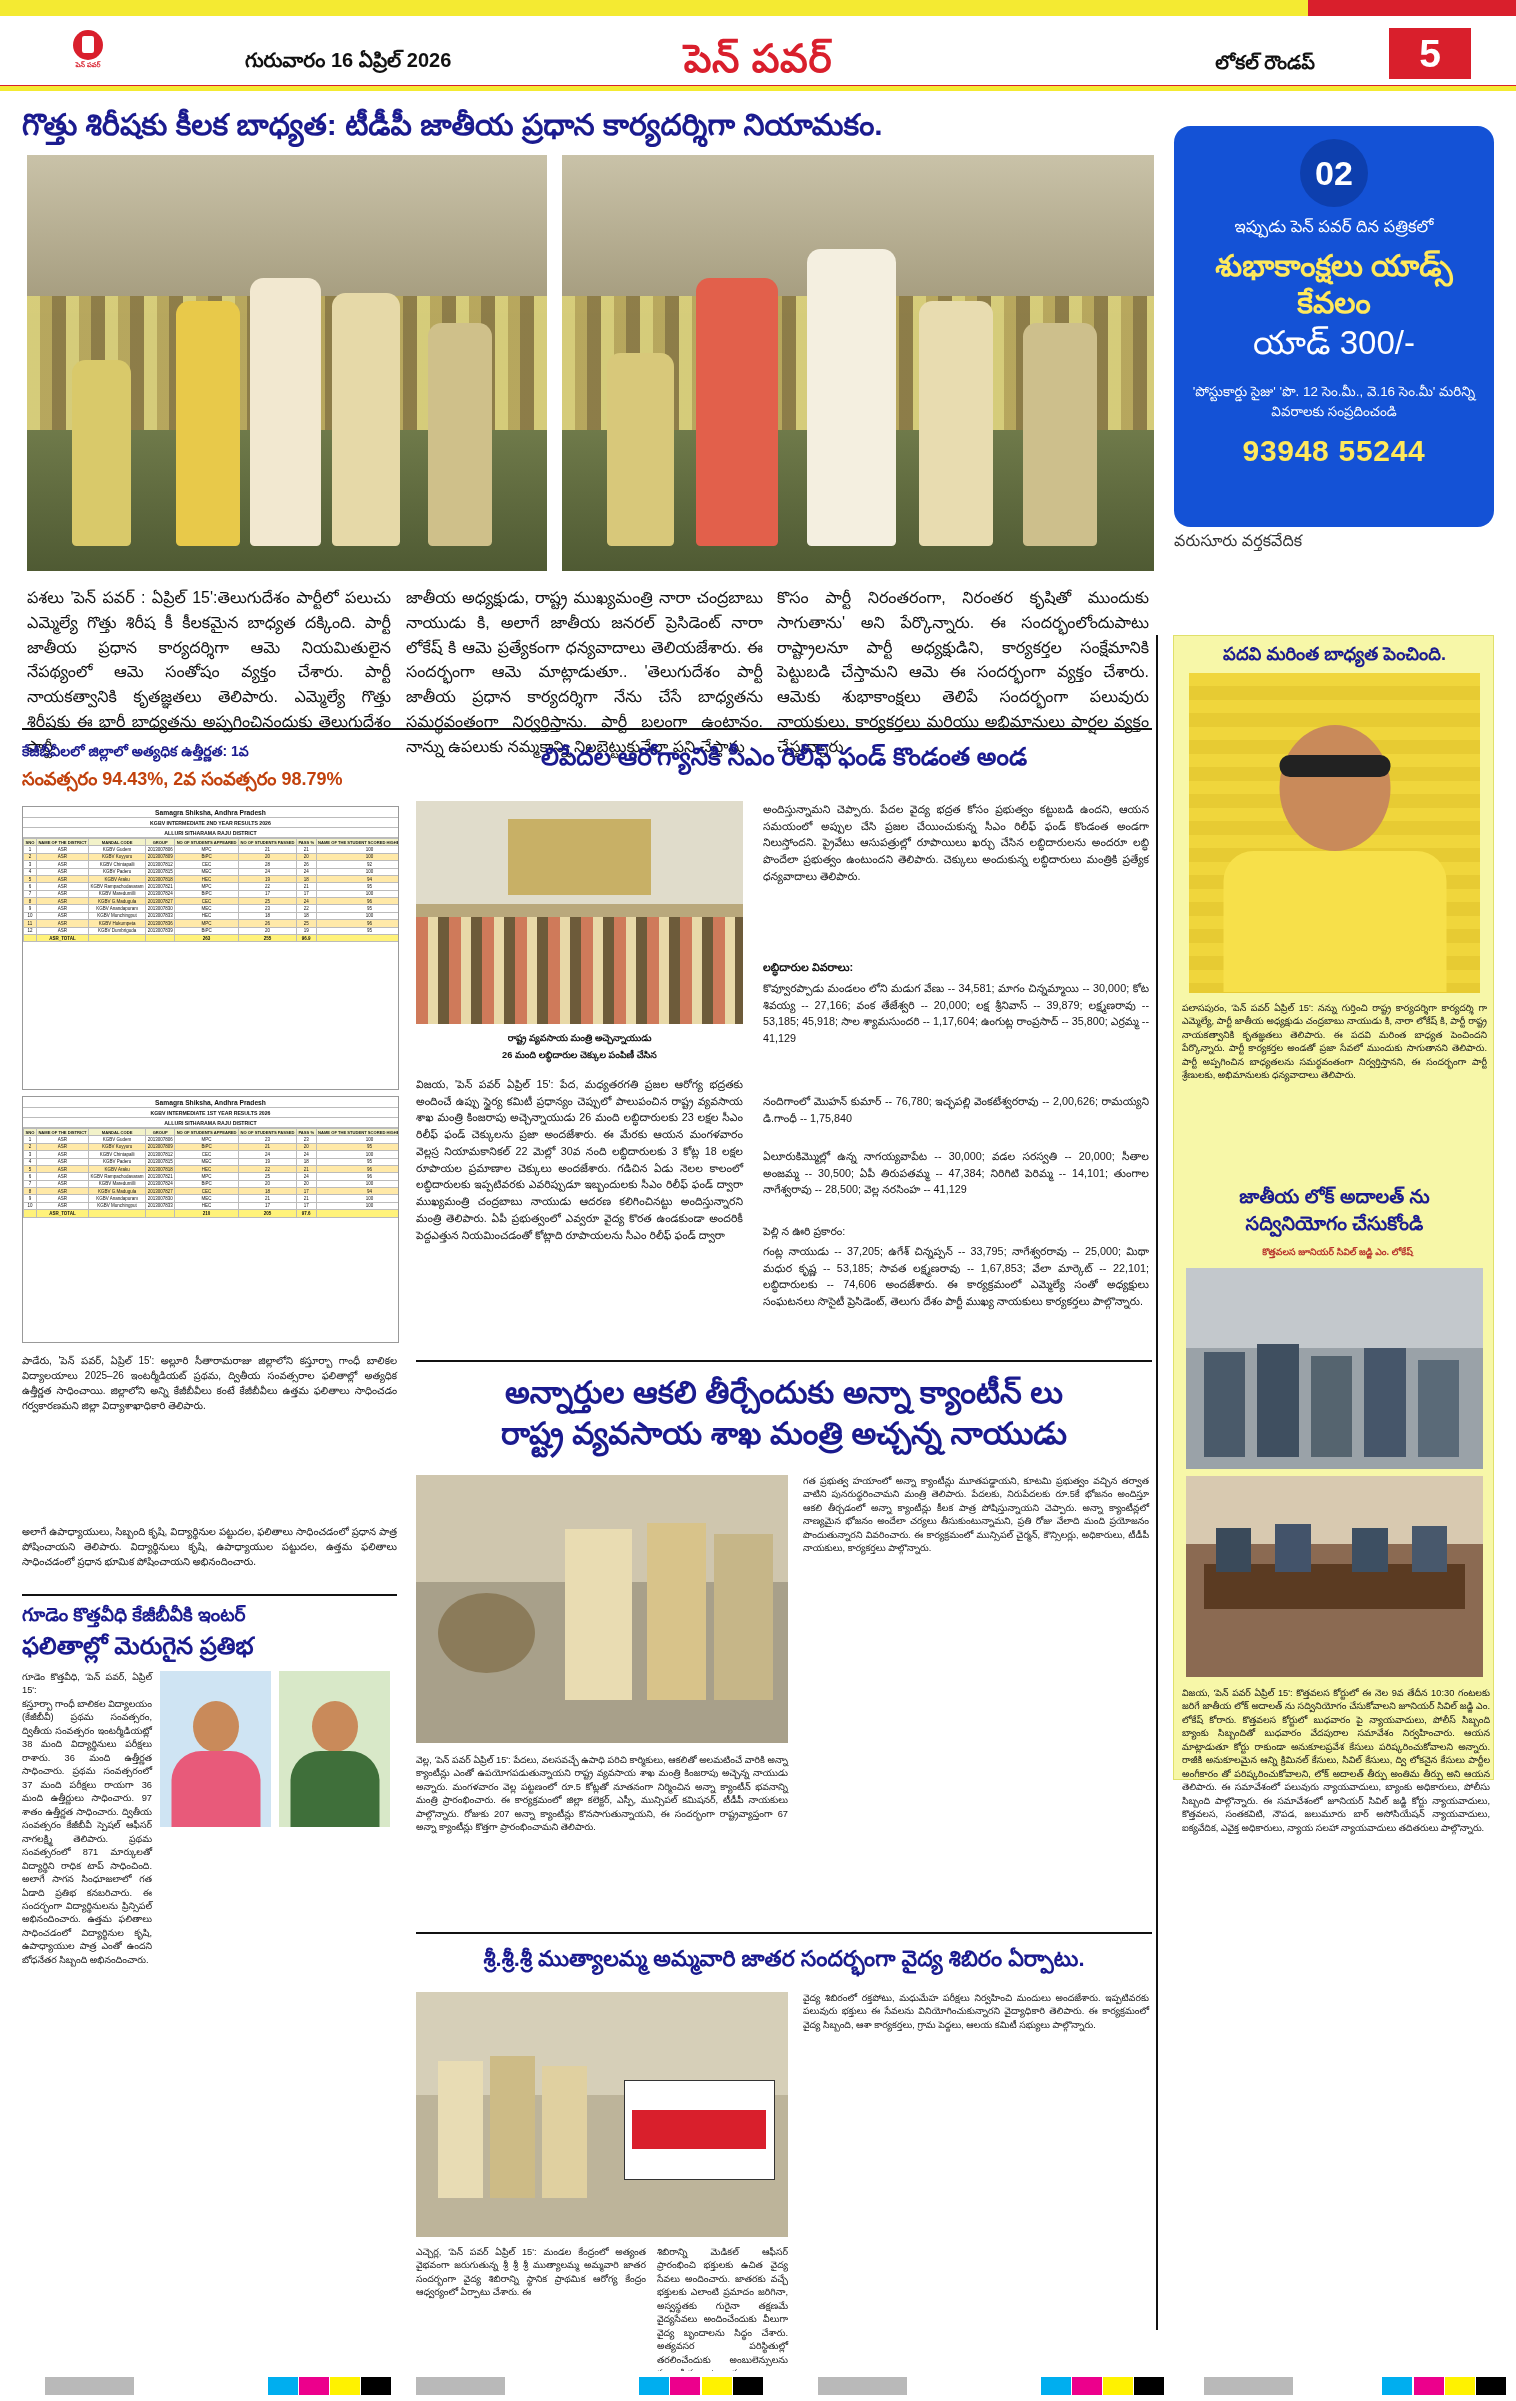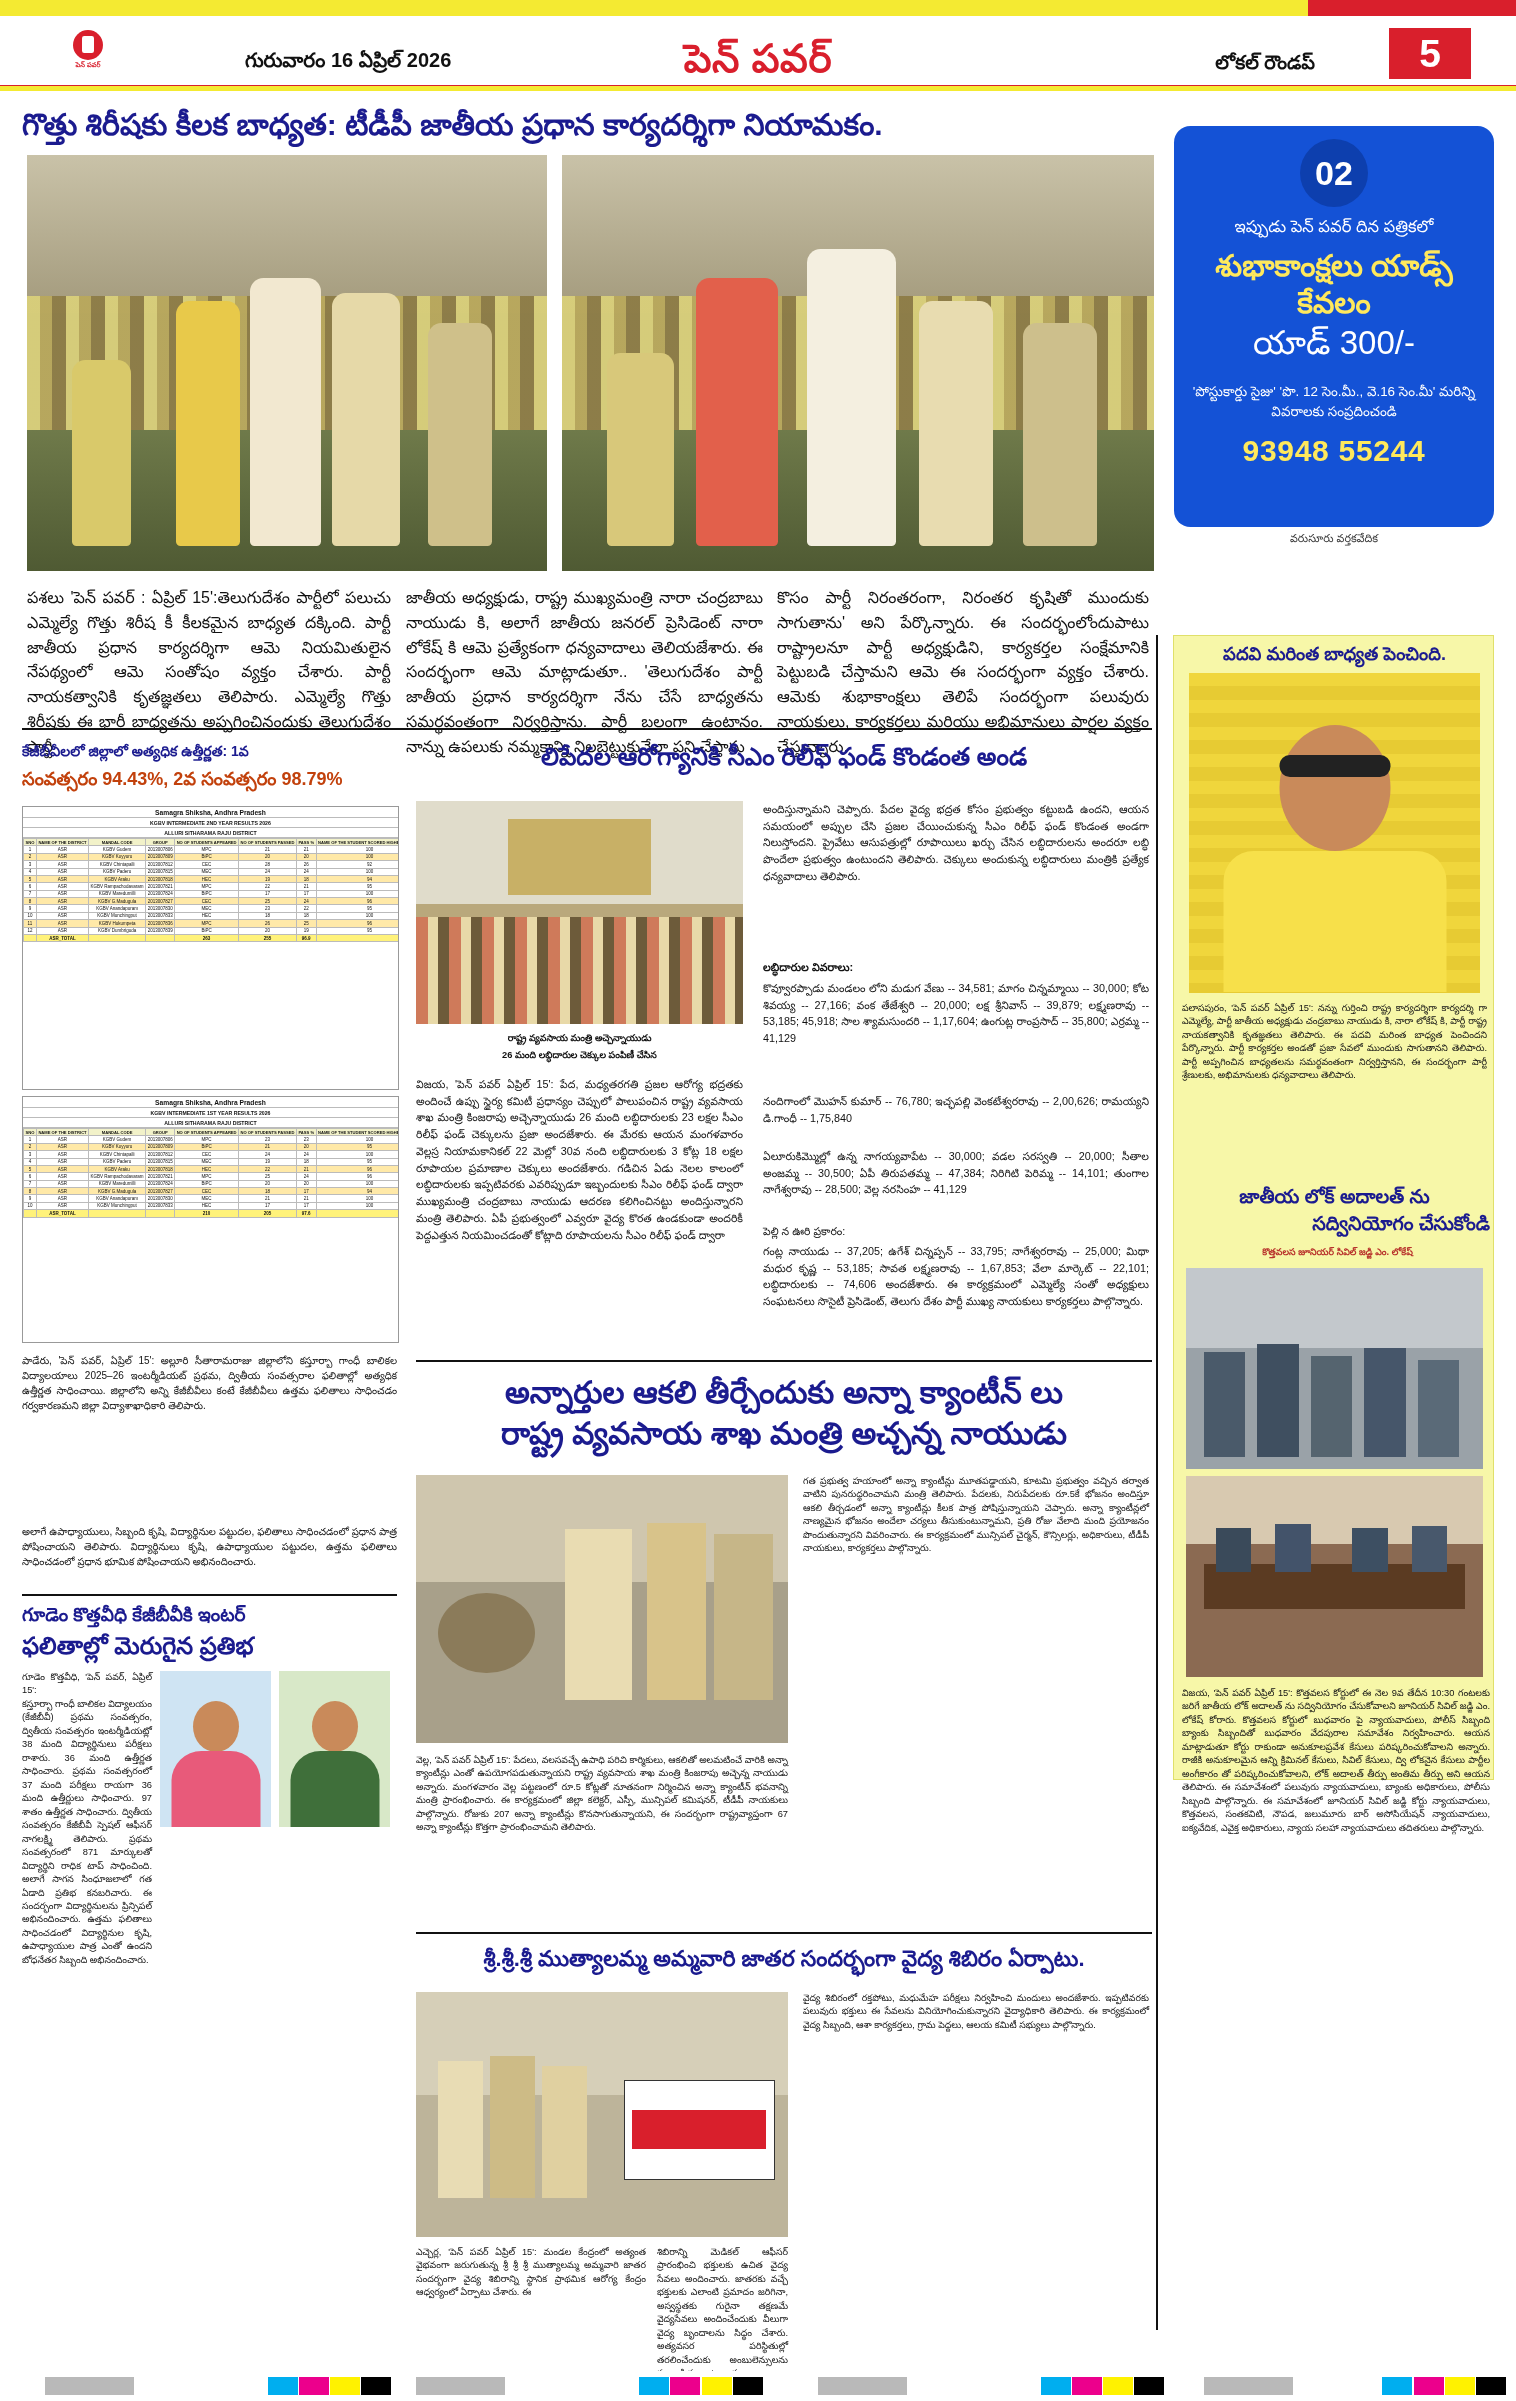--- a/index.html
+++ b/index.html
@@ -30,21 +30,21 @@
   .photo .crowd{position:absolute;left:0;bottom:30%;right:0;height:36%;background:repeating-linear-gradient(90deg,#d9cf7a 0 13.4px,#b9a85c 13.4px 25px,#8d7c46 25px 39px);opacity:.95;}
   .photo .fig{position:absolute;bottom:6%;border-radius:13.4px 13.4px 4.5px 4.5px;}
 
   .adbox{position:absolute;left:1174px;top:126px;width:320px;height:401px;background:#1452d6;border-radius:16.4px;color:#fff;text-align:center;box-sizing:border-box;padding:13.4px 10.4px;}
   .adbox .num{width:68px;height:68px;border-radius:50%;background:#0d3fae;color:#fff;font-size:34px;font-weight:bold;line-height:68px;margin:0 auto 4.5px;}
   .adbox .l1{font-size:16.4px;margin-top:7.4px;line-height:1.4;}
   .adbox .l2{font-size:30px;font-weight:bold;color:#ffe95c;margin-top:9px;line-height:1.25;}
   .adbox .l3{font-size:33px;font-weight:normal;color:#ffffff;margin-top:2px;}
   .adbox .l4{font-size:13.4px;margin-top:12px;line-height:1.5;}
   .adbox .phone{font-size:30px;font-weight:bold;color:#ffe95c;margin-top:12px;letter-spacing:0.7px;}
-  .ad-sub{position:absolute;left:1174px;top:532px;width:320px;text-align:center;font-size:11px;color:#333;}
+  .ad-sub{position:absolute;left:1174px;top:532px;width:320px;text-align:left;font-size:16px;color:#333;}
 
   .col-text{position:absolute;font-size:16px;line-height:1.55;color:#111;text-align:justify;}
 
   .divider-h{position:absolute;background:#111;height:1.5px;}
   .divider-v{position:absolute;background:#111;width:1.5px;}
 
   .sub-head{position:absolute;font-weight:bold;color:#111;}
 
   .tablebox{position:absolute;border:0.7px solid #999;background:#fff;overflow:hidden;}
   .tablebox .tb-title{text-align:center;font-size:6.7px;font-weight:bold;padding:1.5px 0;border-bottom:0.7px solid #bbb;}
@@ -502,21 +502,21 @@
     <div class="bg" style="background:#f3d93f;"></div>
     <div style="position:absolute;left:0;top:0;right:0;height:100%;background:repeating-linear-gradient(180deg,#f0d63c 0 13.4px,#e7cb33 13.4px 27px);"></div>
     <div class="head" style="top:52px;width:111px;height:126px;background:#c98a5a;border-radius:50%;"></div>
     <div style="position:absolute;left:50%;transform:translateX(-50%);top:82px;width:111px;height:22px;background:#222;border-radius:10.4px;"></div>
     <div class="body" style="top:178px;width:223px;height:141px;background:#f7e04a;"></div>
   </div>
 
   <div class="col-text tiny" style="left:1182px;top:1002px;width:305px;">పలాసపురం, 'పెన్ పవర్ ఏప్రిల్ 15': నన్ను గుర్తించి రాష్ట్ర కార్యదర్శిగా కార్యదర్శి గా ఎమ్మెల్యే, పార్టీ జాతీయ అధ్యక్షుడు చంద్రబాబు నాయుడు కి, నారా లోకేష్ కి, పార్టీ రాష్ట్ర నాయకత్వానికి కృతజ్ఞతలు తెలిపారు. ఈ పదవి మరింత బాధ్యత పెంచిందని పేర్కొన్నారు. పార్టీ కార్యకర్తల అండతో ప్రజా సేవలో ముందుకు సాగుతానని తెలిపారు. పార్టీ అప్పగించిన బాధ్యతలను సమర్థవంతంగా నిర్వర్తిస్తానని, ఈ సందర్భంగా పార్టీ శ్రేణులకు, అభిమానులకు ధన్యవాదాలు తెలిపారు.</div>
 
   <div class="sub-head" style="left:1179px;top:1186px;width:311px;font-size:19.3px;color:#1b1b8f;text-align:center;">జాతీయ లోక్ అదాలత్ ను</div>
-  <div class="sub-head" style="left:1179px;top:1213px;width:311px;font-size:19.3px;color:#1b1b8f;text-align:right;">సద్వినియోగం చేసుకోండి</div>
+  <div class="sub-head" style="left:1179px;top:1213px;width:311px;font-size:19.3px;color:#1b1b8f;text-align:center;">సద్వినియోగం చేసుకోండి</div>
   <div class="col-text tiny" style="left:1189px;top:1246px;width:297px;text-align:center;color:#b8322c;font-weight:bold;">కొత్తవలస జూనియర్ సివిల్ జడ్జి ఎం. లోకేష్</div>
 
   <div class="photo" style="left:1186px;top:1268px;width:297px;height:201px;">
     <div style="position:absolute;inset:0;background:#9aa2a8;"></div>
     <div style="position:absolute;left:0;top:0;right:0;height:40%;background:#c3c8cc;"></div>
     <div style="position:absolute;left:6%;bottom:6%;width:14%;height:52%;background:#4a5a6a;"></div>
     <div style="position:absolute;left:24%;bottom:6%;width:14%;height:56%;background:#3f4f60;"></div>
     <div style="position:absolute;left:42%;bottom:6%;width:14%;height:50%;background:#55646f;"></div>
     <div style="position:absolute;left:60%;bottom:6%;width:14%;height:54%;background:#46566a;"></div>
     <div style="position:absolute;left:78%;bottom:6%;width:14%;height:48%;background:#5a6a78;"></div>

